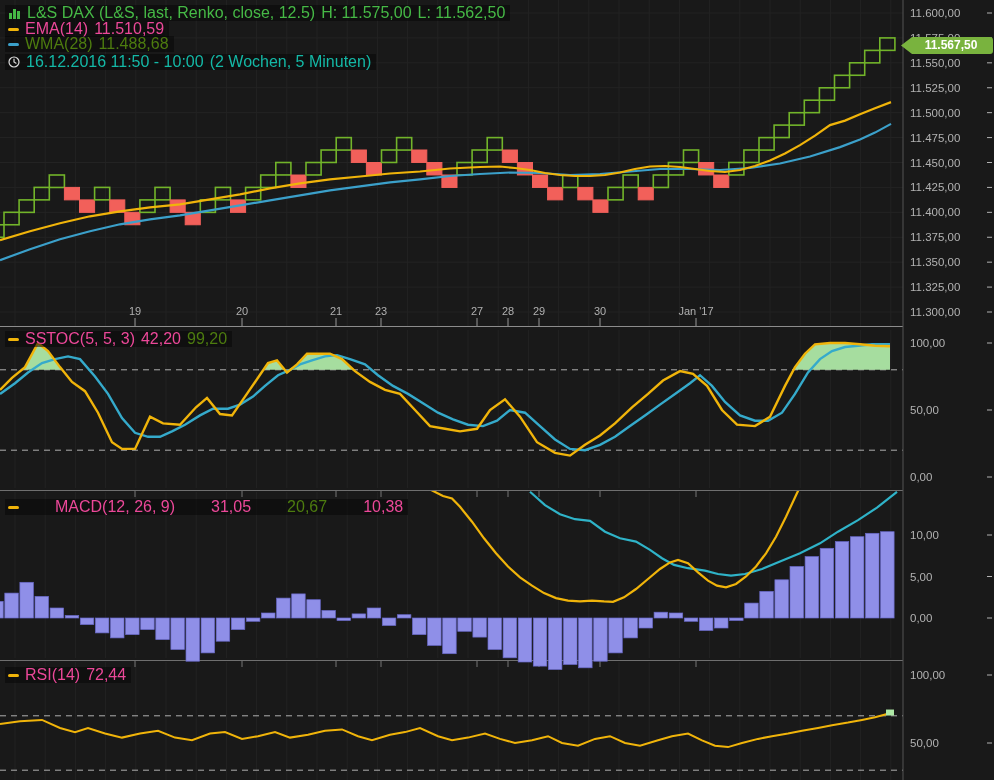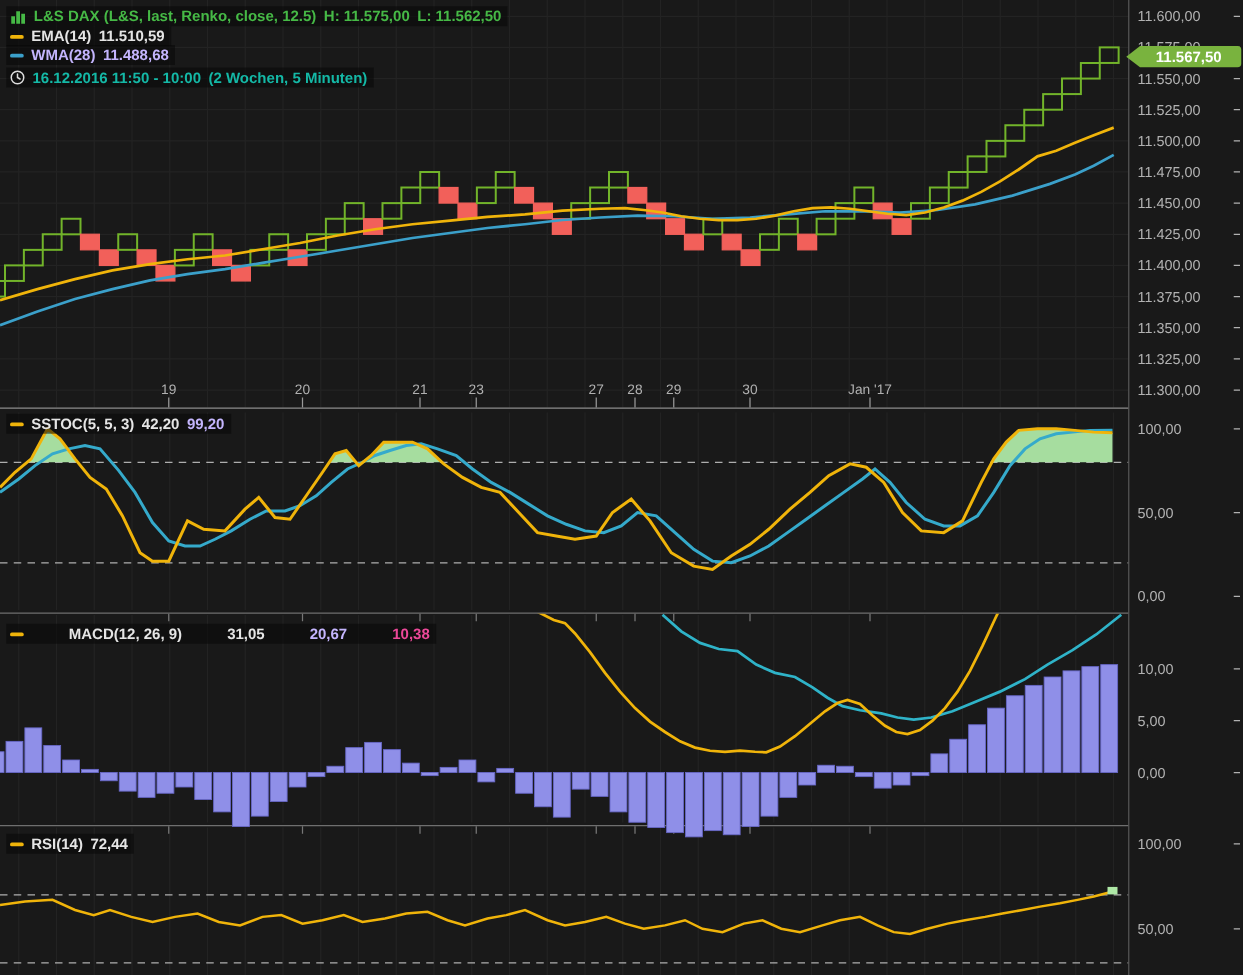--- a/index.html
+++ b/index.html
@@ -1,22 +1,22 @@
 <!DOCTYPE html>
 <html><head>
 <meta charset="utf-8">
 <style>
   html,body{margin:0;padding:0;background:#191919;}
   .stage{position:relative;width:994px;height:780px;background:#191919;overflow:hidden;
          font-family:"Liberation Sans", sans-serif;}
   #chart-root{position:absolute;inset:0;}
-  .chip{position:absolute;display:flex;align-items:center;gap:6px;font-size:12px;
-        background:rgba(8,8,8,0.55);padding:1px 5px 1px 3px;white-space:nowrap;line-height:14px;font-weight:bold;}
+  .chip{position:absolute;display:flex;align-items:center;gap:6px;font-size:16px;
+        background:rgba(8,8,8,0.55);padding:1px 5px 1px 3px;white-space:nowrap;line-height:14px;}
   .dash{display:inline-block;width:11px;height:3px;border-radius:2px;}
-  .green{color:#46b946;} .gold{color:#e5e5e5;} .cyan{color:#c4b5fd;}
+  .green{color:#46b946;} .gold{color:#ec4899;} .cyan{color:#4d7c0f;}
   .purple{color:#ec4899;} .white{color:#14b8a6;}
 </style>
 </head>
 <body>
 
 <div class="stage">
   <div id="chart-root"><svg width="994" height="780">
         <rect x="0" y="0" width="994" height="780" fill="#191919"></rect>
         <line x1="15" y1="0" x2="15" y2="326" stroke="#232323" stroke-width="1"></line>
         <line x1="15" y1="330" x2="15" y2="488" stroke="#232323" stroke-width="1"></line>

